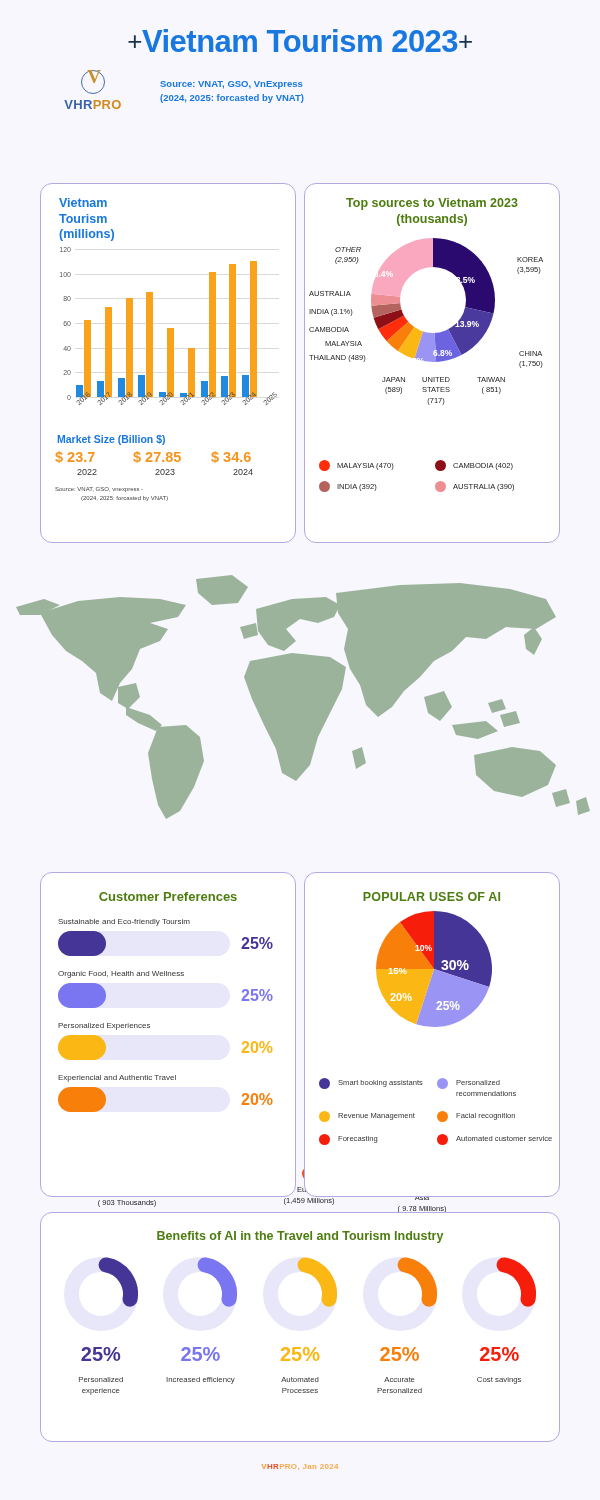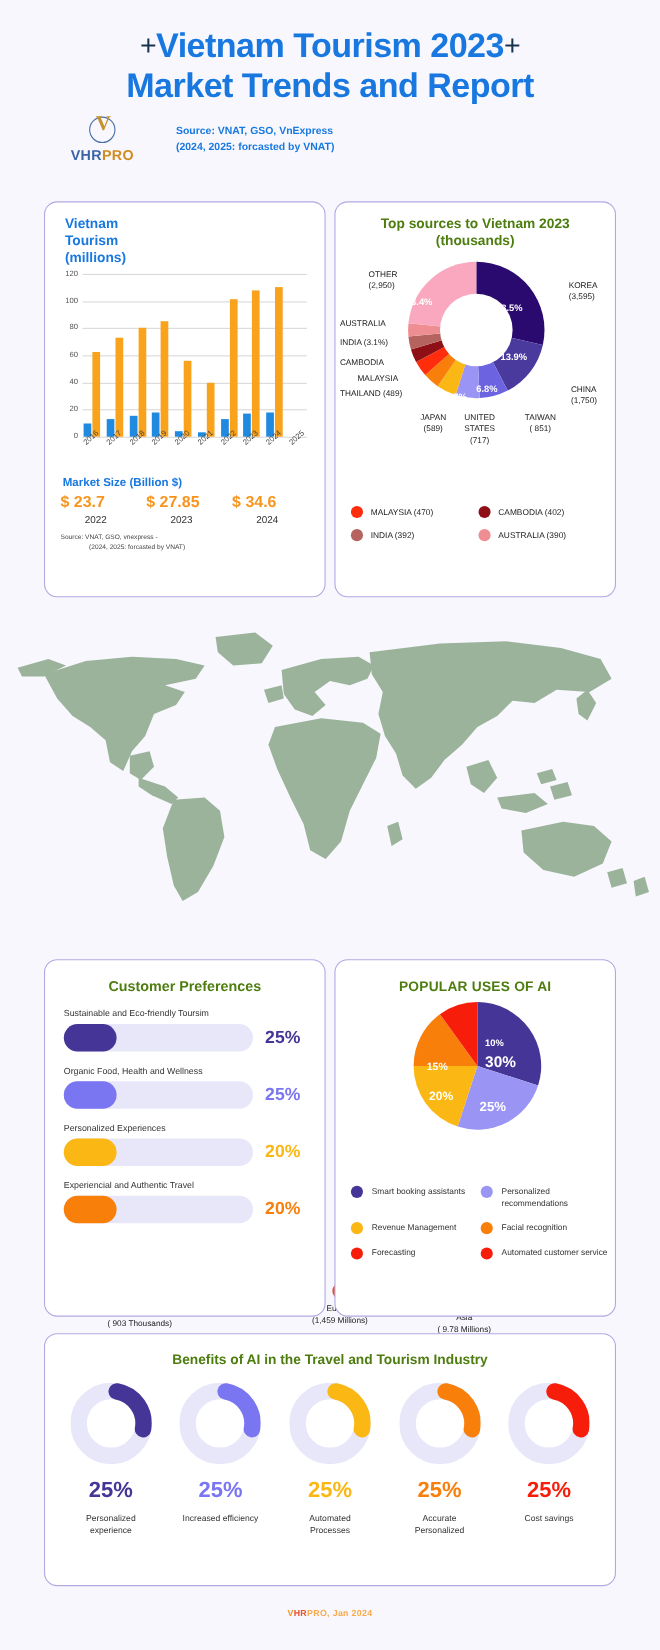--- a/index.html
+++ b/index.html
@@ -152,21 +152,20 @@
   .f-hr { color:#e8502a; }
   .f-rest { color:#f9a94a; }
 </style>
 </head>
 <body>
 
 <div class="header">
   <div class="title-line">
     <span class="plus">+</span><span>Vietnam Tourism 2023</span><span class="plus">+</span>
   </div>
-  <div class="title-line">Market Trends and Report</div>
 
   <div class="brand-row">
     <div class="logo">
       <div class="logo-mark">
         <span class="logo-circle">
           <span class="logo-v">V</span>
         </span>
       </div>
       <div class="logo-text"><span class="logo-vhr">VHR</span><span class="logo-pro">PRO</span></div>
     </div>
@@ -355,21 +354,21 @@
     </div>
     <div class="dlabel" style="left:77px; top:144px; text-align:center;">
       <div>JAPAN</div>
       <div>(589)</div>
     </div>
     <div class="dlabel" style="left:4px; top:122px;">THAILAND (489)</div>
     <div class="dlabel" style="left:20px; top:108px;">MALAYSIA</div>
     <div class="dlabel" style="left:4px; top:94px;">CAMBODIA</div>
     <div class="dlabel" style="left:4px; top:76px;">INDIA (3.1%)</div>
     <div class="dlabel" style="left:4px; top:58px;">AUSTRALIA</div>
-    <div class="dlabel" style="left:30px; top:14px;">
+    <div class="dlabel" style="left:30px; top:14px;font-style:italic;">
       <div>OTHER</div>
       <div>(2,950)</div>
     </div>
   </div>
 
   <div class="donut-legend">
     <div class="dl-row">
       <div class="dl-item">
         <span class="dl-dot" style="background:#ff2d0b"></span>
         <span class="dl-text">MALAYSIA (470)</span>
@@ -527,21 +526,21 @@
           <path d="M 59 59 L 114.16127794511891 76.92298567374695 A 58 58 0 0 1 41.07701432625305 114.16127794511891 Z" fill="#9a95f5"></path>
           <path d="M 59 59 L 41.07701432625305 114.16127794511891 A 58 58 0 0 1 1 59.00000000000001 Z" fill="#fbb714"></path>
           <path d="M 59 59 L 1 59.00000000000001 A 58 58 0 0 1 24.908455367036552 12.077014326253057 Z" fill="#f97f0b"></path>
           <path d="M 59 59 L 24.908455367036552 12.077014326253057 A 58 58 0 0 1 58.99999999999999 1 Z" fill="#f71d0b"></path>
         </g>
     </svg>
     <div class="ai-pct" style="left:136px; top:53px; font-size:14px;">30%</div>
     <div class="ai-pct" style="left:131px; top:95px; font-size:12px;">25%</div>
     <div class="ai-pct" style="left:85px;  top:87px; font-size:11px;">20%</div>
     <div class="ai-pct" style="left:83px;  top:61px; font-size:9.5px;">15%</div>
-    <div class="ai-pct" style="left:110px; top:39px; font-size:8.5px;margin-left:26px;">10%</div>
+    <div class="ai-pct" style="left:110px; top:39px; font-size:8.5px;">10%</div>
   </div>
   <div class="ai-legend">
     <div class="ai-l-row">
       <div class="ai-l-item">
         <span class="ai-l-dot" style="background:#453596"></span>
         <span class="ai-l-text">Smart booking assistants</span>
       </div>
       <div class="ai-l-item">
         <span class="ai-l-dot" style="background:#9a95f5"></span>
         <span class="ai-l-text">Personalized recommendations</span>

